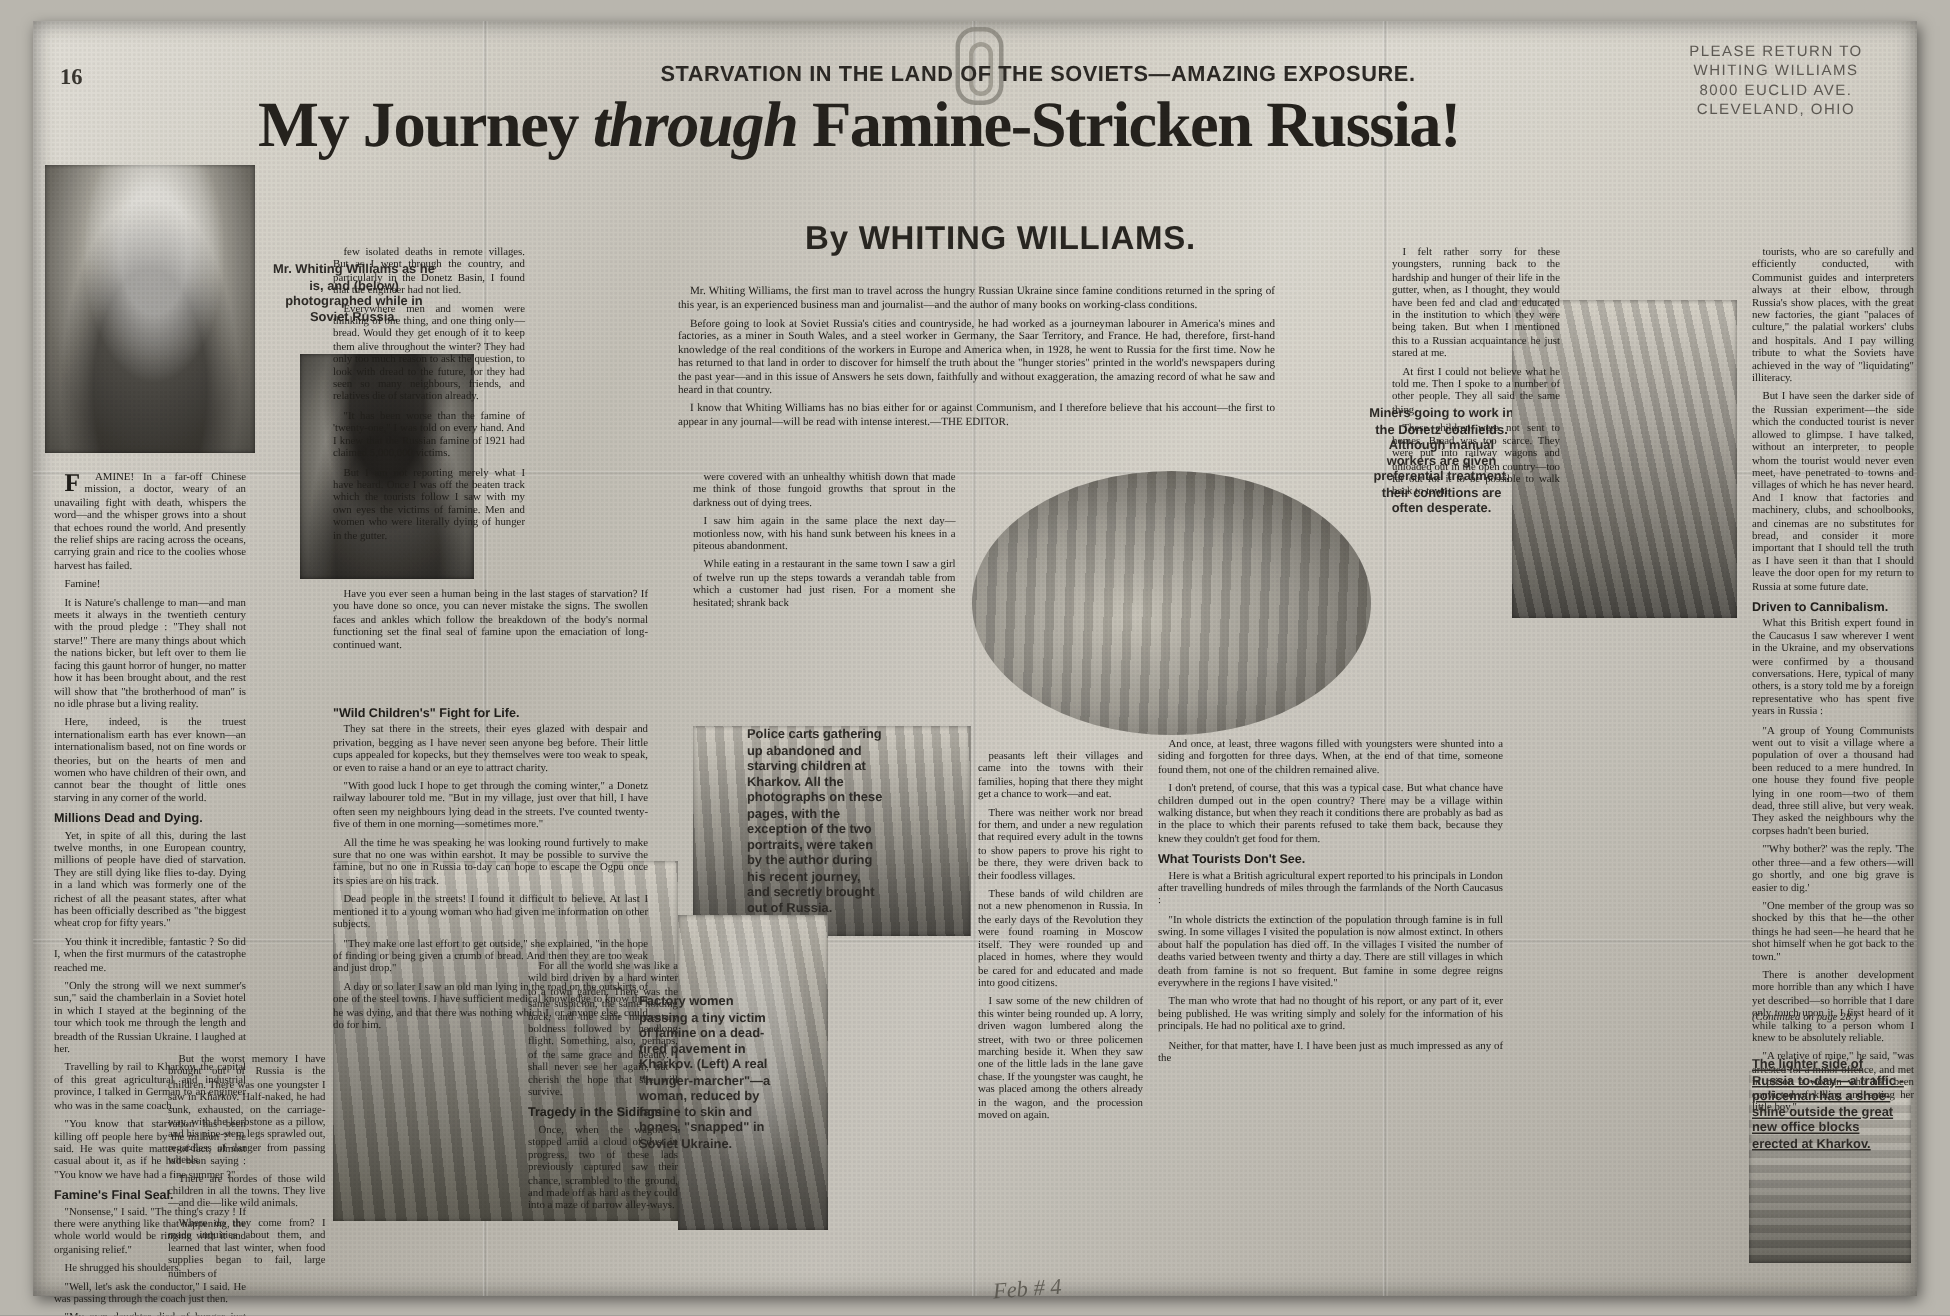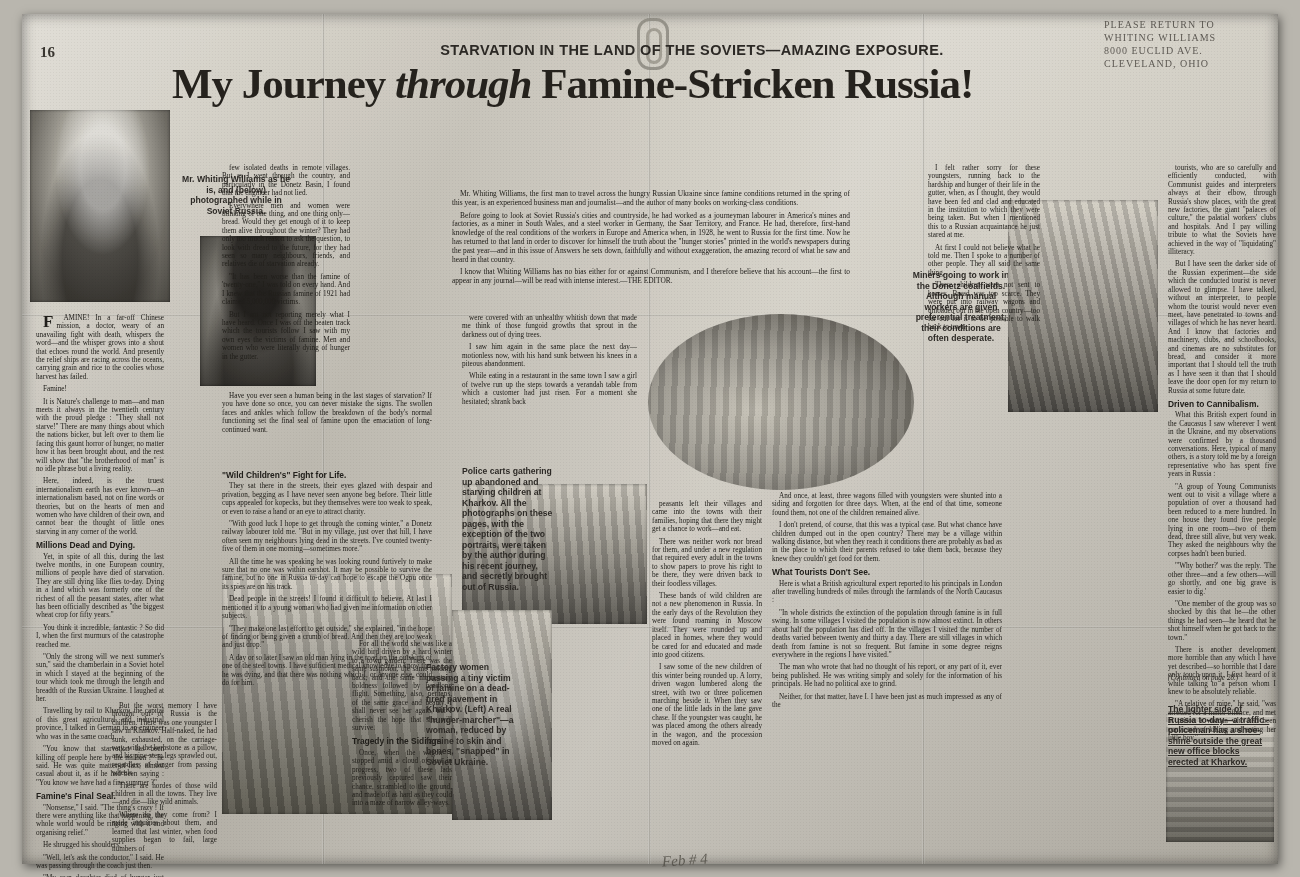--- a/index.html
+++ b/index.html
@@ -22,21 +22,21 @@
 
   
   .pagenum{position:absolute;left:18px;top:30px;font-size:15px;font-weight:bold;color:#3a3732;}
   .kicker{position:absolute;left:330px;top:28px;width:680px;text-align:center;font-size:14.5px;letter-spacing:.4px;color:#2e2b27;font-family:"Liberation Sans",sans-serif;font-weight:bold;}
   .masthead{position:absolute;left:150px;top:48px;width:990px;color:#27241f;}
   .masthead .m1{font-size:43px;font-weight:bold;font-family:"Liberation Serif",serif;letter-spacing:-1px;line-height:1.02;}
   .masthead .m1 .ital{font-style:italic;}
   .byline{position:absolute;left:430px;top:132px;width:430px;text-align:center;font-size:22px;font-weight:bold;font-family:"Liberation Sans",sans-serif;color:#2b2823;letter-spacing:.5px;}
 
   
-  .stamp{position:absolute;right:14px;top:4px;width:160px;height:56px;color:#4a4640;font-family:Liberation Serif, serif;font-size:10px;line-height:13px;letter-spacing:1px;opacity:.85;}
+  .stamp{position:absolute;right:14px;top:14px;width:160px;height:56px;color:#4a4640;font-family:Liberation Sans, sans-serif;font-size:10px;line-height:13px;letter-spacing:1px;opacity:.85;text-align:center;}
   .stamp div{white-space:nowrap;}
 
   
   .clip{position:absolute;left:615px;top:4px;width:26px;height:46px;border:3px solid #8d8a81;border-radius:13px;opacity:.85;}
   .clip:after{content:"";position:absolute;left:6px;top:7px;width:10px;height:30px;border:3px solid #9a968c;border-radius:8px;}
 
   
   .photo{position:absolute;background:#7e7b74;overflow:hidden;
      box-shadow:0 0 3px rgba(0,0,0,.5) inset;}
   .ph-grad{position:absolute;inset:0;}
@@ -79,20 +79,21 @@
 
     <div class="kicker">STARVATION IN THE LAND OF THE SOVIETS—AMAZING EXPOSURE.</div>
 
     <div class="masthead">
       <div class="m1">
         <span>My Journey</span>
         <span class="ital">through</span>
         <span>Famine-Stricken Russia!</span>
       </div>
     </div>
+    <div class="byline">By WHITING WILLIAMS.</div>
 
     <div class="photo" style="left:8px;top:96px;width:140px;height:192px;
         background:
           radial-gradient(ellipse at 50% 32%, #d8d4c9 0%, #a9a69d 42%, #6d6a63 72%, #4a4842 100%),
           linear-gradient(#8b8880,#55534d);">
       <div class="ph-grad" style="background:radial-gradient(ellipse at 52% 30%, rgba(255,255,255,.45) 0 22%, rgba(0,0,0,0) 46%), radial-gradient(ellipse at 50% 78%, rgba(30,28,25,.65) 0 38%, rgba(0,0,0,0) 60%);"></div>
     </div>
     <div class="cap" style="left:160px;top:160px;width:108px;">Mr. Whiting Williams as he is, and (below) photographed while in Soviet Russia.</div>
 
     <div class="photo" style="left:178px;top:222px;width:116px;height:150px;
@@ -272,21 +273,21 @@
       <p>"A group of Young Communists went out to visit a village where a population of over a thousand had been reduced to a mere hundred. In one house they found five people lying in one room—two of them dead, three still alive, but very weak. They asked the neighbours why the corpses hadn't been buried.</p>
       <p>"'Why bother?' was the reply. 'The other three—and a few others—will go shortly, and one big grave is easier to dig.'</p>
       <p>"One member of the group was so shocked by this that he—the other things he had seen—he heard that he shot himself when he got back to the town."</p>
       <p>There is another development more horrible than any which I have yet described—so horrible that I dare only touch upon it. I first heard of it while talking to a person whom I knew to be absolutely reliable.</p>
       <p>"A relative of mine," he said, "was arrested for a minor offence, and met in prison a woman who had been convicted of killing and eating her little boy."</p>
     </div>
     <div class="col" style="left:1146px;top:660px;width:108px;text-align:left;">
       <p style="text-indent:0;font-style:italic;">(Continued on page 28.)</p>
     </div>
 
-    <div class="cap" style="left:440px;top:452px;width:92px;text-align:left;background:rgba(205,201,191,.0);">Police carts gathering up abandoned and starving children at Kharkov. All the photographs on these pages, with the exception of the two portraits, were taken by the author during his recent journey, and secretly brought out of Russia.</div>
+    <div class="cap" style="left:440px;top:470px;width:92px;text-align:left;background:rgba(205,201,191,.0);padding-left:36px;">Police carts gathering up abandoned and starving children at Kharkov. All the photographs on these pages, with the exception of the two portraits, were taken by the author during his recent journey, and secretly brought out of Russia.</div>
 
     <div class="cap" style="left:404px;top:648px;width:92px;text-align:left;">Factory women passing a tiny victim of famine on a dead-tired pavement in Kharkov. (Left) A real "hunger-marcher"—a woman, reduced by famine to skin and bones, "snapped" in Soviet Ukraine.</div>
 
     <div class="cap" style="left:1146px;top:690px;width:104px;text-align:left;text-decoration:underline;">The lighter side of Russia to-day—a traffic - policeman has a shoe-shine outside the great new office blocks erected at Kharkov.</div>
 
     <div class="pencil">Feb # 4</div>
 
     <div class="grain"></div>
   </div>
 </div>

